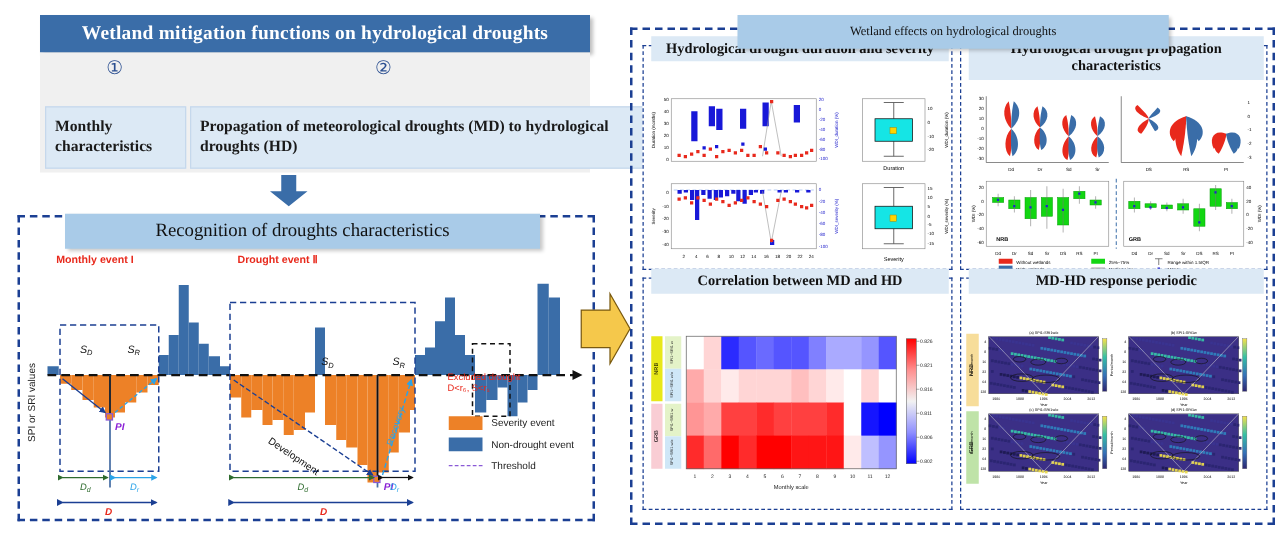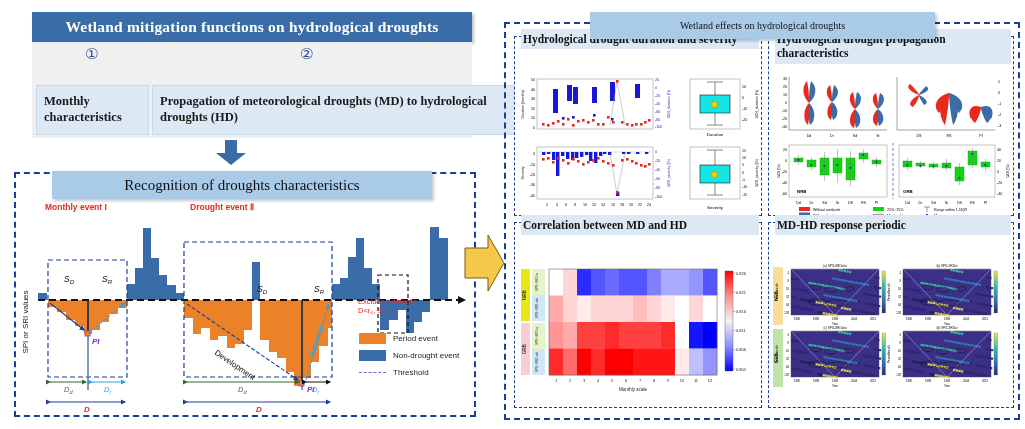--- a/index.html
+++ b/index.html
@@ -97,21 +97,21 @@
   }
   #quad-duration   { left:16px;  top:36px;  width:248px; height:180px; }
   #quad-violin     { left:270px; top:36px;  width:246px; height:180px; }
   #quad-heatmap    { left:16px;  top:222px; width:248px; height:186px; }
   #quad-wavelet    { left:270px; top:222px; width:246px; height:186px; }
 
   .quad-title {
     position:absolute; left:6px; right:2px; top:-8px;
     background:#dce9f5;
     font-family:"Liberation Serif", serif; font-weight:bold;
-    font-size:11.5px; color:#111; text-align:left;
+    font-size:11.5px; color:#111; text-align:center;
     padding:3px 2px; line-height:1.25; z-index:3;
   }
   .quad-body { position:absolute; left:0; right:0; bottom:0; top:36px; }
   #quad-heatmap .quad-body, #quad-wavelet .quad-body { top:32px; }
 
   .axlab { font-size:3.6px; fill:#000; font-family:"Liberation Sans", sans-serif; }
   .axlab5 { font-size:4.4px; fill:#000; font-family:"Liberation Sans", sans-serif; }
   .axblue { fill:#2222cc; }
 
   svg text { font-family:"Liberation Sans", sans-serif; }
@@ -278,21 +278,21 @@
     </svg>
 
     <div id="excluded-label">
       <div>Excluded drought</div>
       <div>D&lt;r₆, S&lt;rₛ</div>
     </div>
 
     <div id="legend-block">
       <div class="legend-row">
         <div class="legend-swatch" style="background:#ED8127"></div>
-        <div class="legend-text">Period event</div>
+        <div class="legend-text">Severity event</div>
       </div>
       <div class="legend-row">
         <div class="legend-swatch" style="background:#3A6DA8"></div>
         <div class="legend-text">Non-drought event</div>
       </div>
       <div class="legend-row">
         <div class="legend-line"></div>
         <div class="legend-text">Threshold</div>
       </div>
     </div>

